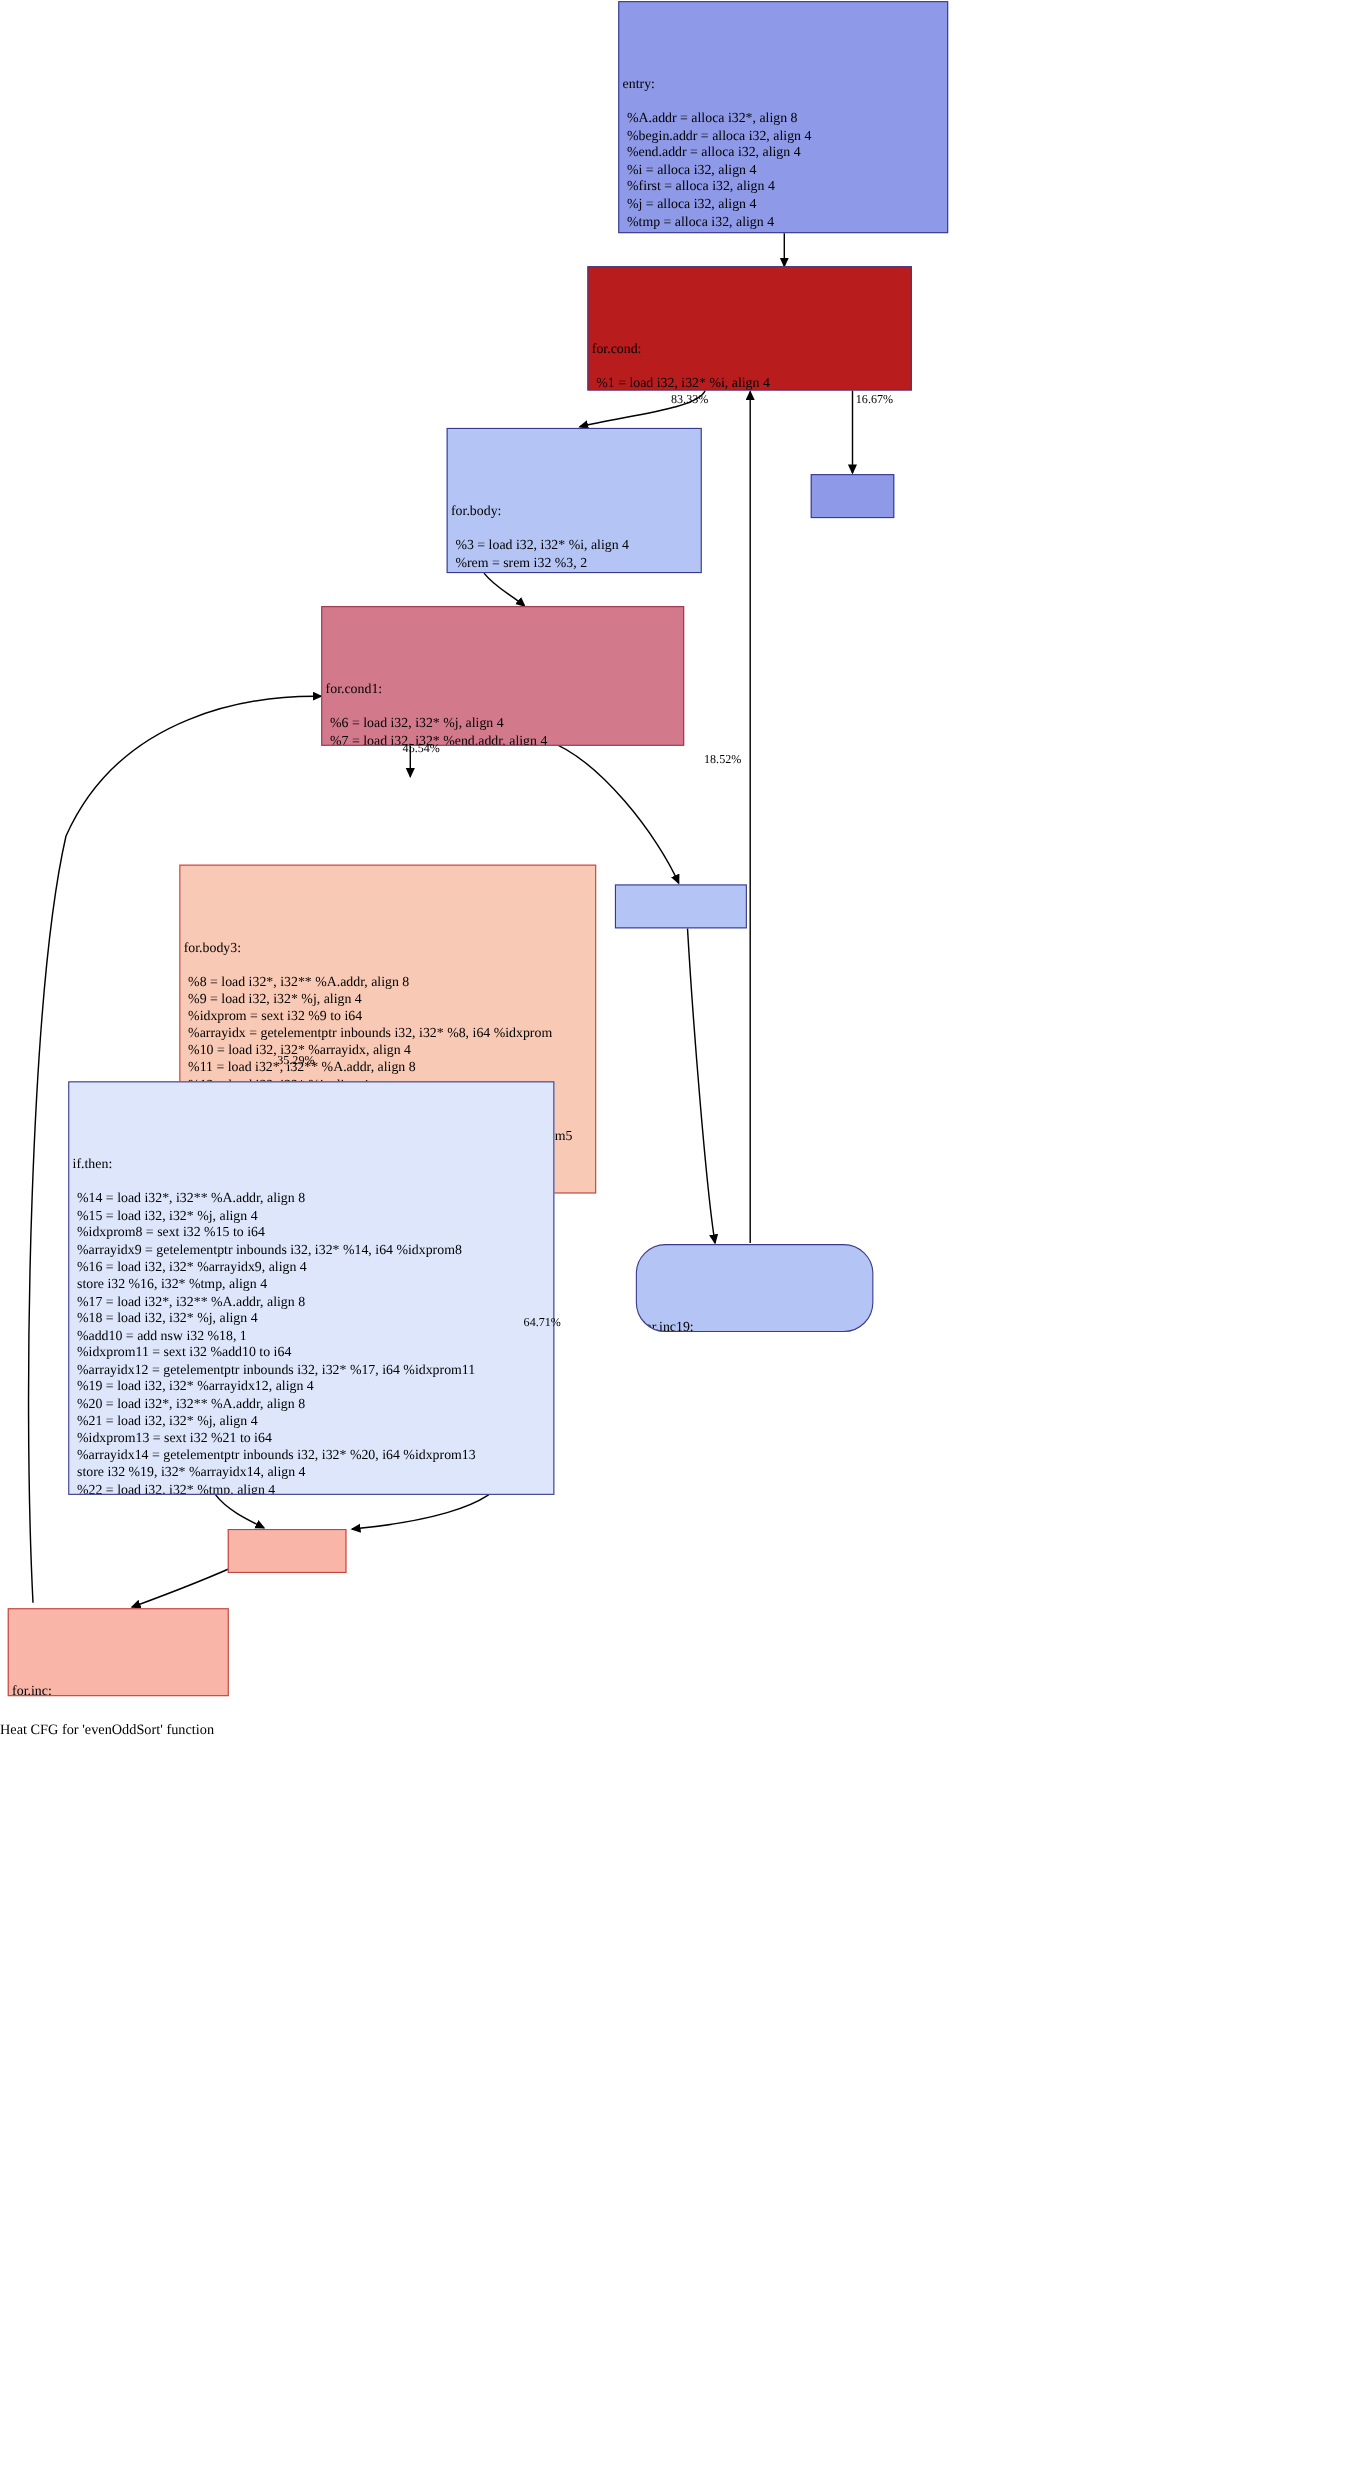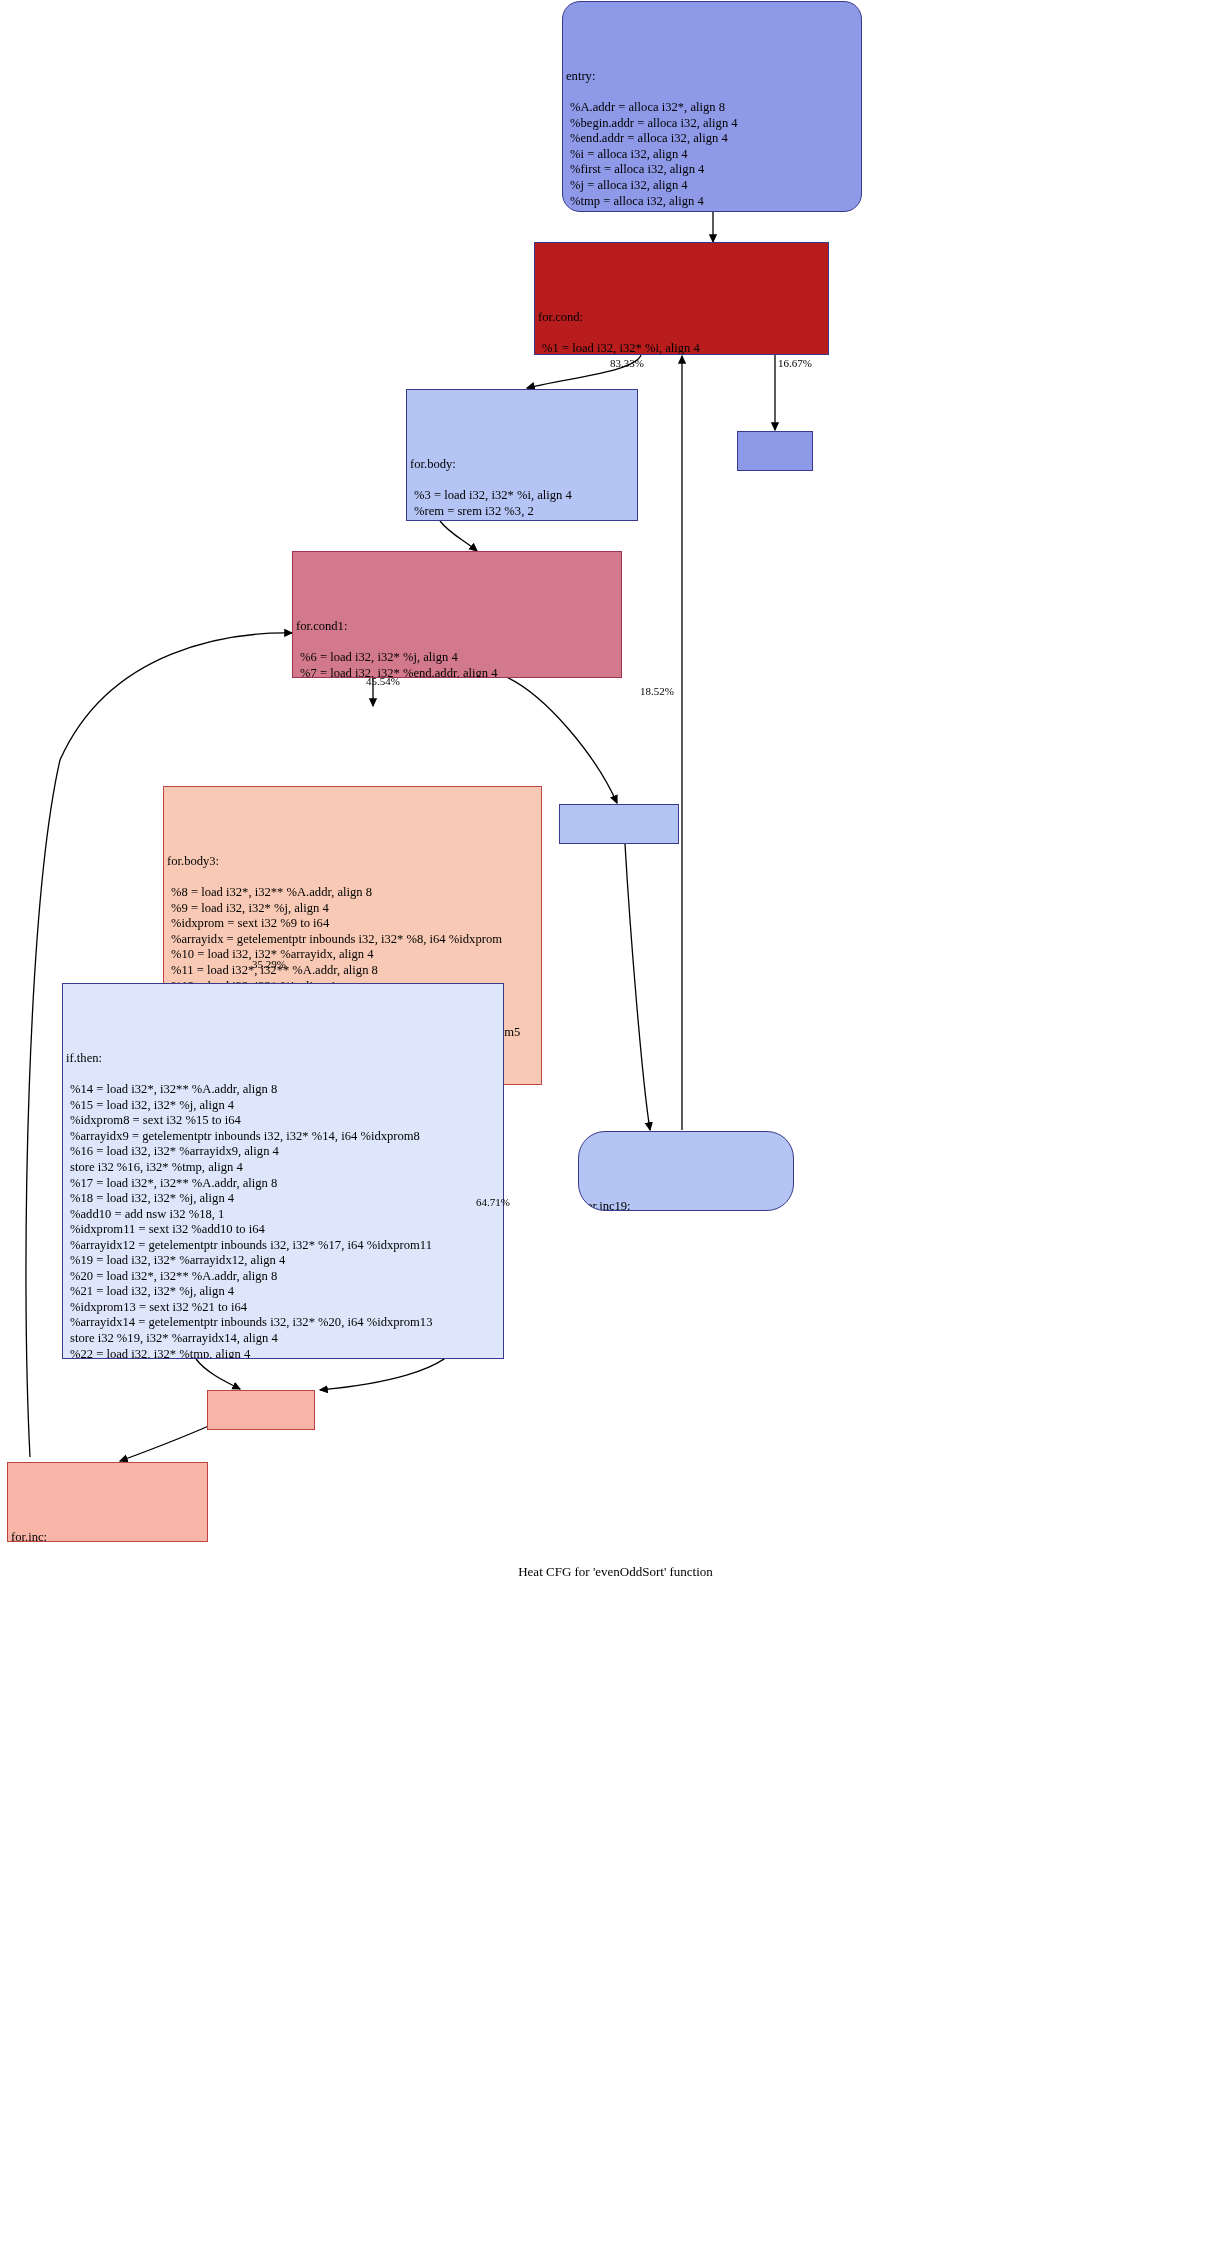--- a/index.html
+++ b/index.html
@@ -60,21 +60,21 @@
   .edge-label {
     position: absolute;
     font-size: 11px;
     line-height: 14px;
     white-space: nowrap;
     color: #000;
   }
   .graph-title {
     position: absolute;
     width: 100%;
-    text-align: center;
+    text-align: left;
     font-size: 13px;
   }
 </style>
 </head>
 <body>
 
 <div id="canvas">
 
   <svg class="edges" viewBox="0 0 1231 2251">
     <defs>
@@ -103,21 +103,21 @@
 
     <path d="M222,1420 C196,1432 150,1450 120,1461" stroke="#000" stroke-width="1.3" fill="none" marker-end="url(#arrow)"></path>
 
     <path d="M30,1457 C20,1260 28,900 60,760 C110,648 230,632 292,633" stroke="#000" stroke-width="1.3" fill="none" marker-end="url(#arrow)"></path>
 
     <path d="M625,844 C630,930 642,1080 650,1130" stroke="#000" stroke-width="1.3" fill="none" marker-end="url(#arrow)"></path>
 
     <path d="M682,1130 C682,900 682,560 682,356" stroke="#000" stroke-width="1.3" fill="none" marker-end="url(#arrow)"></path>
   </svg>
 
-  <div class="node c-entry" style="left:562px; top:1px; width:300px; height:211px;border-radius:18px;">
+  <div class="node c-entry" style="left:562px; top:1px; width:300px; height:211px;">
     <div class="body">
       <span class="label-line head">entry:</span><span>
 %A.addr = alloca i32*, align 8
 %begin.addr = alloca i32, align 4
 %end.addr = alloca i32, align 4
 %i = alloca i32, align 4
 %first = alloca i32, align 4
 %j = alloca i32, align 4
 %tmp = alloca i32, align 4
 store i32* %A, i32** %A.addr, align 8

